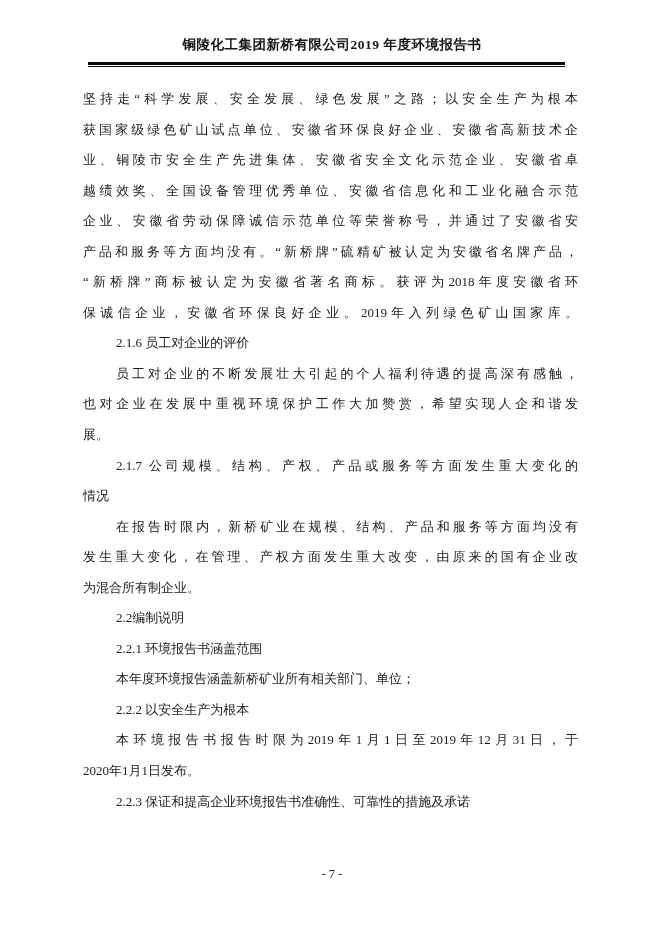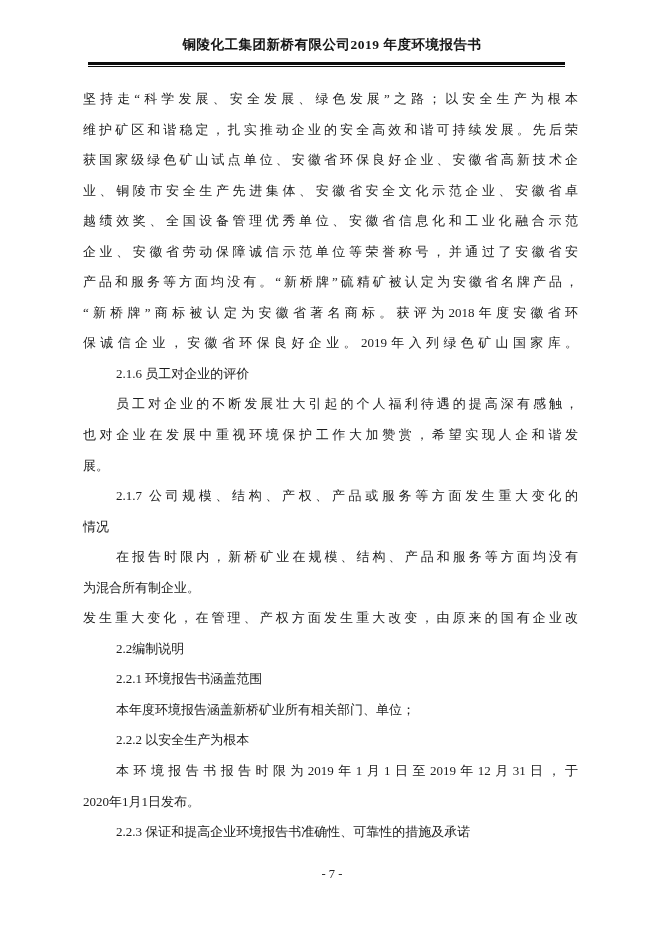--- a/index.html
+++ b/index.html
@@ -65,37 +65,36 @@
 </style>
 </head>
 <body>
 
 <div class="page">
   <div class="header-title">铜陵化工集团新桥有限公司2019 年度环境报告书</div>
   <div class="header-rule"></div>
 
   <div class="body-text">
       <div class="line fill">坚持走“科学发展、安全发展、绿色发展”之路；以安全生产为根本</div>
-      <div class="line fill">维护矿区和谐稳定，扎实推动企业的安全高效和谐可持续发展。先后荣</div>
       <div class="line fill">获国家级绿色矿山试点单位、安徽省环保良好企业、安徽省高新技术企</div>
       <div class="line fill">业、铜陵市安全生产先进集体、安徽省安全文化示范企业、安徽省卓</div>
       <div class="line fill">越绩效奖、全国设备管理优秀单位、安徽省信息化和工业化融合示范</div>
       <div class="line fill">企业、安徽省劳动保障诚信示范单位等荣誉称号，并通过了安徽省安</div>
       <div class="line fill">产品和服务等方面均没有。“新桥牌”硫精矿被认定为安徽省名牌产品，</div>
       <div class="line fill">“新桥牌”商标被认定为安徽省著名商标。获评为2018年度安徽省环</div>
       <div class="line fill">保诚信企业，安徽省环保良好企业。2019年入列绿色矿山国家库。</div>
       <div class="line indent">2.1.6 员工对企业的评价</div>
       <div class="line indent fill">员工对企业的不断发展壮大引起的个人福利待遇的提高深有感触，</div>
       <div class="line fill">也对企业在发展中重视环境保护工作大加赞赏，希望实现人企和谐发</div>
       <div class="line">展。</div>
       <div class="line indent fill">2.1.7 公司规模、结构、产权、产品或服务等方面发生重大变化的</div>
       <div class="line">情况</div>
       <div class="line indent fill">在报告时限内，新桥矿业在规模、结构、产品和服务等方面均没有</div>
+      <div class="line fill">发生重大变化，在管理、产权方面发生重大改变，由原来的国有企业改</div>
       <div class="line">为混合所有制企业。</div>
-      <div class="line fill">发生重大变化，在管理、产权方面发生重大改变，由原来的国有企业改</div>
       <div class="line indent">2.2编制说明</div>
       <div class="line indent">2.2.1 环境报告书涵盖范围</div>
       <div class="line indent">本年度环境报告涵盖新桥矿业所有相关部门、单位；</div>
       <div class="line indent">2.2.2 以安全生产为根本</div>
       <div class="line indent fill">本环境报告书报告时限为2019年1月1日至2019年12月31日，于</div>
       <div class="line">2020年1月1日发布。</div>
       <div class="line indent">2.2.3 保证和提高企业环境报告书准确性、可靠性的措施及承诺</div>
     </div>
 
   <div class="page-footer">- 7 -</div>

